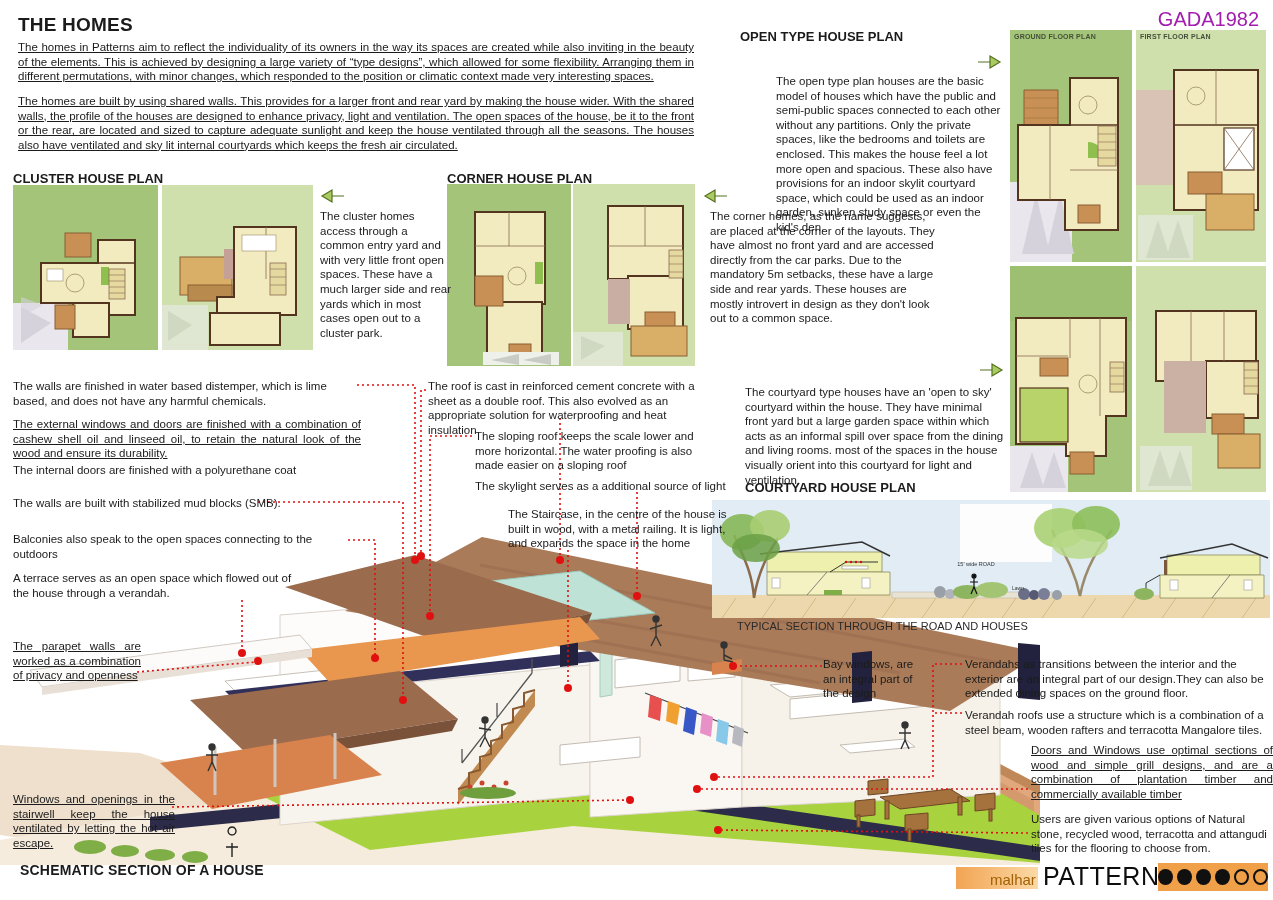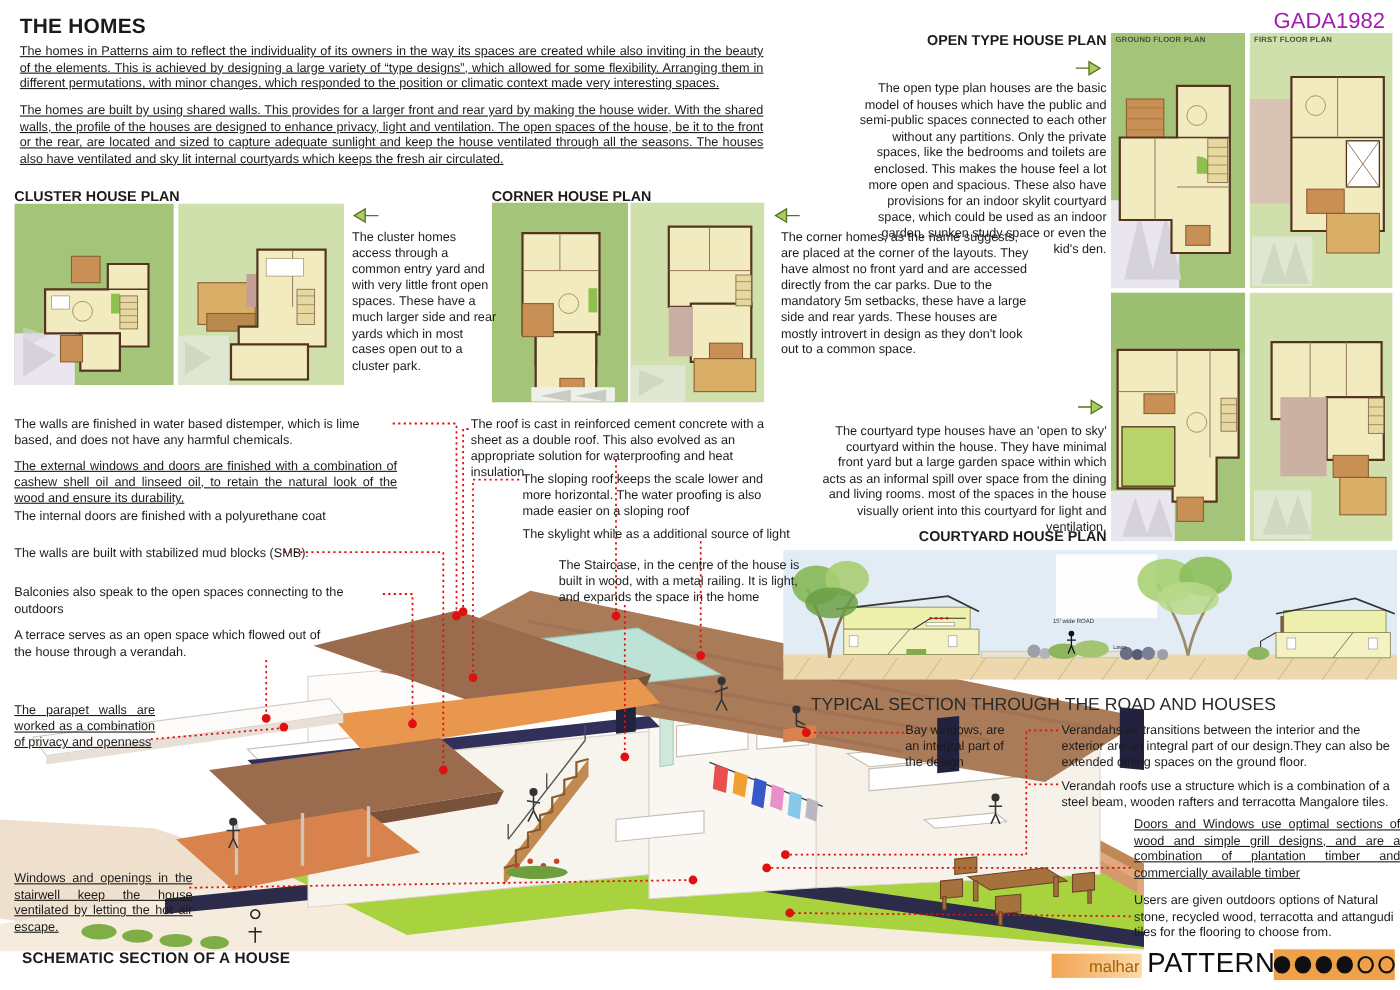--- a/index.html
+++ b/index.html
@@ -3,22 +3,22 @@
 <meta charset="utf-8">
 <style>
   html,body{margin:0;padding:0;background:#888;}
   .board{position:relative;width:1273px;height:900px;background:#ffffff;overflow:hidden;
          font-family:"Liberation Sans",sans-serif;color:#1b1b1b;}
   .abs{position:absolute;}
   .h1{font-size:19px;font-weight:bold;letter-spacing:.2px;}
   .h2{font-size:13px;font-weight:bold;}
   .body-txt{font-size:11.5px;line-height:1.27;}
   .just{text-align:justify;text-decoration:underline;}
-  .ralign{text-align:right;}
-  .cap{font-size:16px;color:#2a2a2a;margin-top:12px;}
+  .ralign{}
+  .cap{font-size:11px;color:#2a2a2a;}
   .plan-panel{position:absolute;}
   .plan-panel svg{display:block;}
   .plan-label{position:absolute;top:3px;left:4px;font-size:7px;font-weight:bold;color:#44503a;letter-spacing:.2px;}
   .leader{position:absolute;left:0;top:0;pointer-events:none;z-index:6;}
   .txt{z-index:8;}
   .gada{font-size:20px;color:#a21caf;}
   .logo-bar{background:linear-gradient(90deg,#f2a453,#fbd9a6);}
   .logo-malhar{font-size:15px;color:#a16207;}
   .logo-patterns{font-size:25px;color:#0d0d0d;letter-spacing:.5px;}
   .logo-dots{background:#f0a049;display:flex;align-items:center;justify-content:center;gap:4px;}
@@ -433,36 +433,36 @@
   <div class="abs txt body-txt just" style="left:13px;top:417px;width:348px">The external windows and doors are finished with a combination of cashew shell oil and linseed oil, to retain the natural look of the wood and ensure its durability.</div>
   <div class="abs txt body-txt" style="left:13px;top:463px;width:348px">The internal doors are finished with a polyurethane coat</div>
   <div class="abs txt body-txt" style="left:13px;top:532px;width:335px">Balconies also speak to the open spaces connecting to the outdoors</div>
   <div class="abs txt body-txt" style="left:13px;top:496px;width:348px">The walls are built with stabilized mud blocks (SMB).</div>
   <div class="abs txt body-txt" style="left:13px;top:571px;width:290px">A terrace serves as an open space which flowed out of the house through a verandah.</div>
   <div class="abs txt body-txt just" style="left:13px;top:639px;width:128px">The parapet walls are worked as a combination of privacy and openness</div>
   <div class="abs txt body-txt just" style="left:13px;top:792px;width:162px">Windows and openings in the stairwell keep the house ventilated by letting the hot air escape.</div>
 
   <div class="abs txt body-txt" style="left:428px;top:379px;width:282px">The roof is cast in reinforced cement concrete with a sheet as a double roof. This also evolved as an appropriate solution for waterproofing and heat insulation</div>
   <div class="abs txt body-txt" style="left:475px;top:429px;width:240px">The sloping roof keeps the scale lower and more horizontal. The water proofing is also made easier on a sloping roof</div>
-  <div class="abs txt body-txt" style="left:475px;top:479px;width:260px">The skylight while as a additional source of light</div>
+  <div class="abs txt body-txt" style="left:475px;top:479px;width:260px">The skylight serves as a additional source of light</div>
   <div class="abs txt body-txt" style="left:508px;top:507px;width:232px">The Staircase, in the centre of the house is built in wood, with a metal railing. It is light, and expands the space in the home</div>
 
   <svg class="abs" style="left:978px;top:362px;z-index:4" width="26" height="16" viewBox="0 0 26 16">
     <path d="M2,8 h12 v-6 l10,6 -10,6 v-6 z" fill="#a9cb62" stroke="#55701e" stroke-width="1.2"></path>
   </svg>
   <div class="abs txt body-txt ralign" style="left:745px;top:385px;width:261px">The courtyard type houses have an 'open to sky' courtyard within the house. They have minimal front yard but a large garden space within which acts as an informal spill over space from the dining and living rooms. most of the spaces in the house visually orient into this courtyard for light and ventilation.</div>
   <div class="abs txt h2 ralign" style="left:745px;top:480px;width:261px">COURTYARD HOUSE PLAN</div>
 
   <div class="abs txt cap" style="left:737px;top:620px">TYPICAL SECTION THROUGH THE ROAD AND HOUSES</div>
 
   <div class="abs txt body-txt" style="left:823px;top:657px;width:100px">Bay windows, are an integral part of the design</div>
   <div class="abs txt body-txt" style="left:965px;top:657px;width:308px">Verandahs as transitions between the interior and the exterior are an integral part of our design.They can also be extended dining spaces on the ground floor.</div>
   <div class="abs txt body-txt" style="left:965px;top:708px;width:308px">Verandah roofs use a structure which is a combination of a steel beam, wooden rafters and terracotta Mangalore tiles.</div>
   <div class="abs txt body-txt just" style="left:1031px;top:743px;width:242px">Doors and Windows use optimal sections of wood and simple grill designs, and are a combination of plantation timber and commercially available timber</div>
-  <div class="abs txt body-txt" style="left:1031px;top:812px;width:242px">Users are given outdoors options of Natural stone, recycled wood, terracotta and attangudi tiles for the flooring to choose from.</div>
+  <div class="abs txt body-txt" style="left:1031px;top:812px;width:242px">Users are given various options of Natural stone, recycled wood, terracotta and attangudi tiles for the flooring to choose from.</div>
 
   <div class="abs txt h1" style="left:20px;top:862px;font-size:14px">SCHEMATIC SECTION OF A HOUSE</div>
   <div class="abs logo-bar" style="left:956px;top:867px;width:82px;height:22px;z-index:8"></div>
   <div class="abs txt logo-malhar" style="left:990px;top:871px">malhar</div>
   <div class="abs txt logo-patterns" style="left:1043px;top:862px">PATTERNS</div>
   <div class="abs logo-dots" style="left:1158px;top:863px;width:110px;height:28px;z-index:8">
     <span class="dot f"></span>
     <span class="dot f"></span>
     <span class="dot f"></span>
     <span class="dot f"></span>

